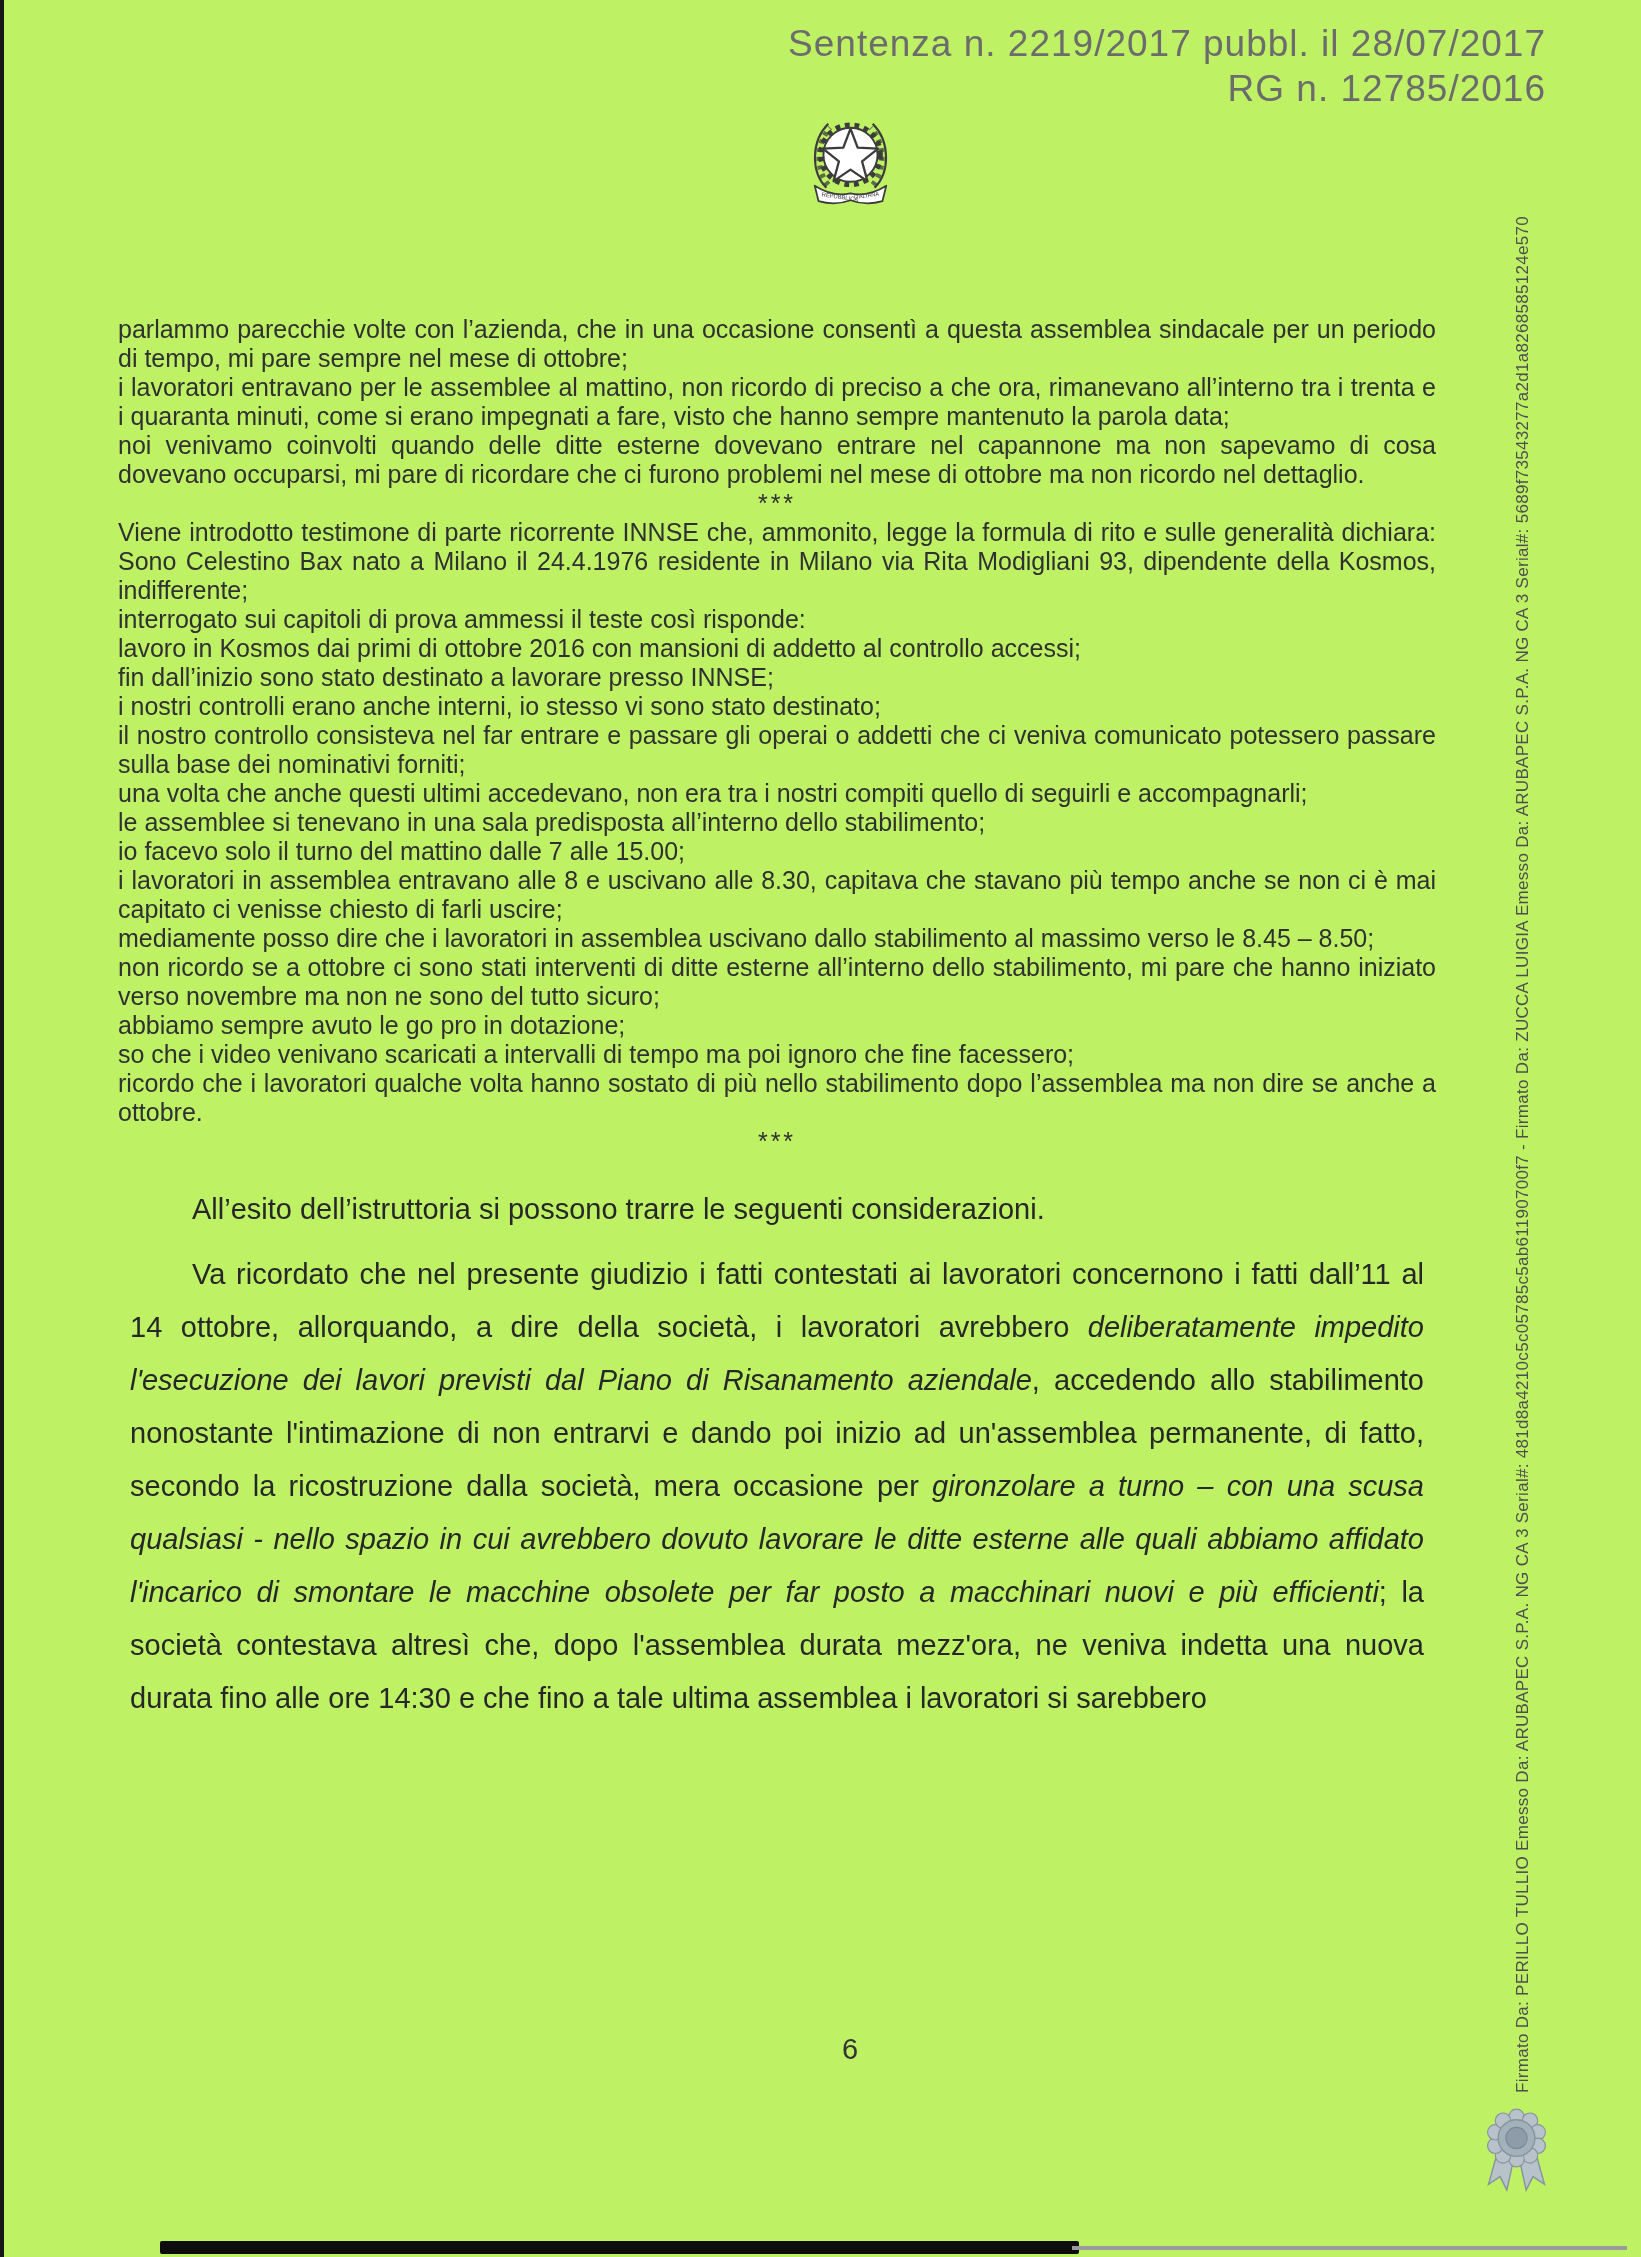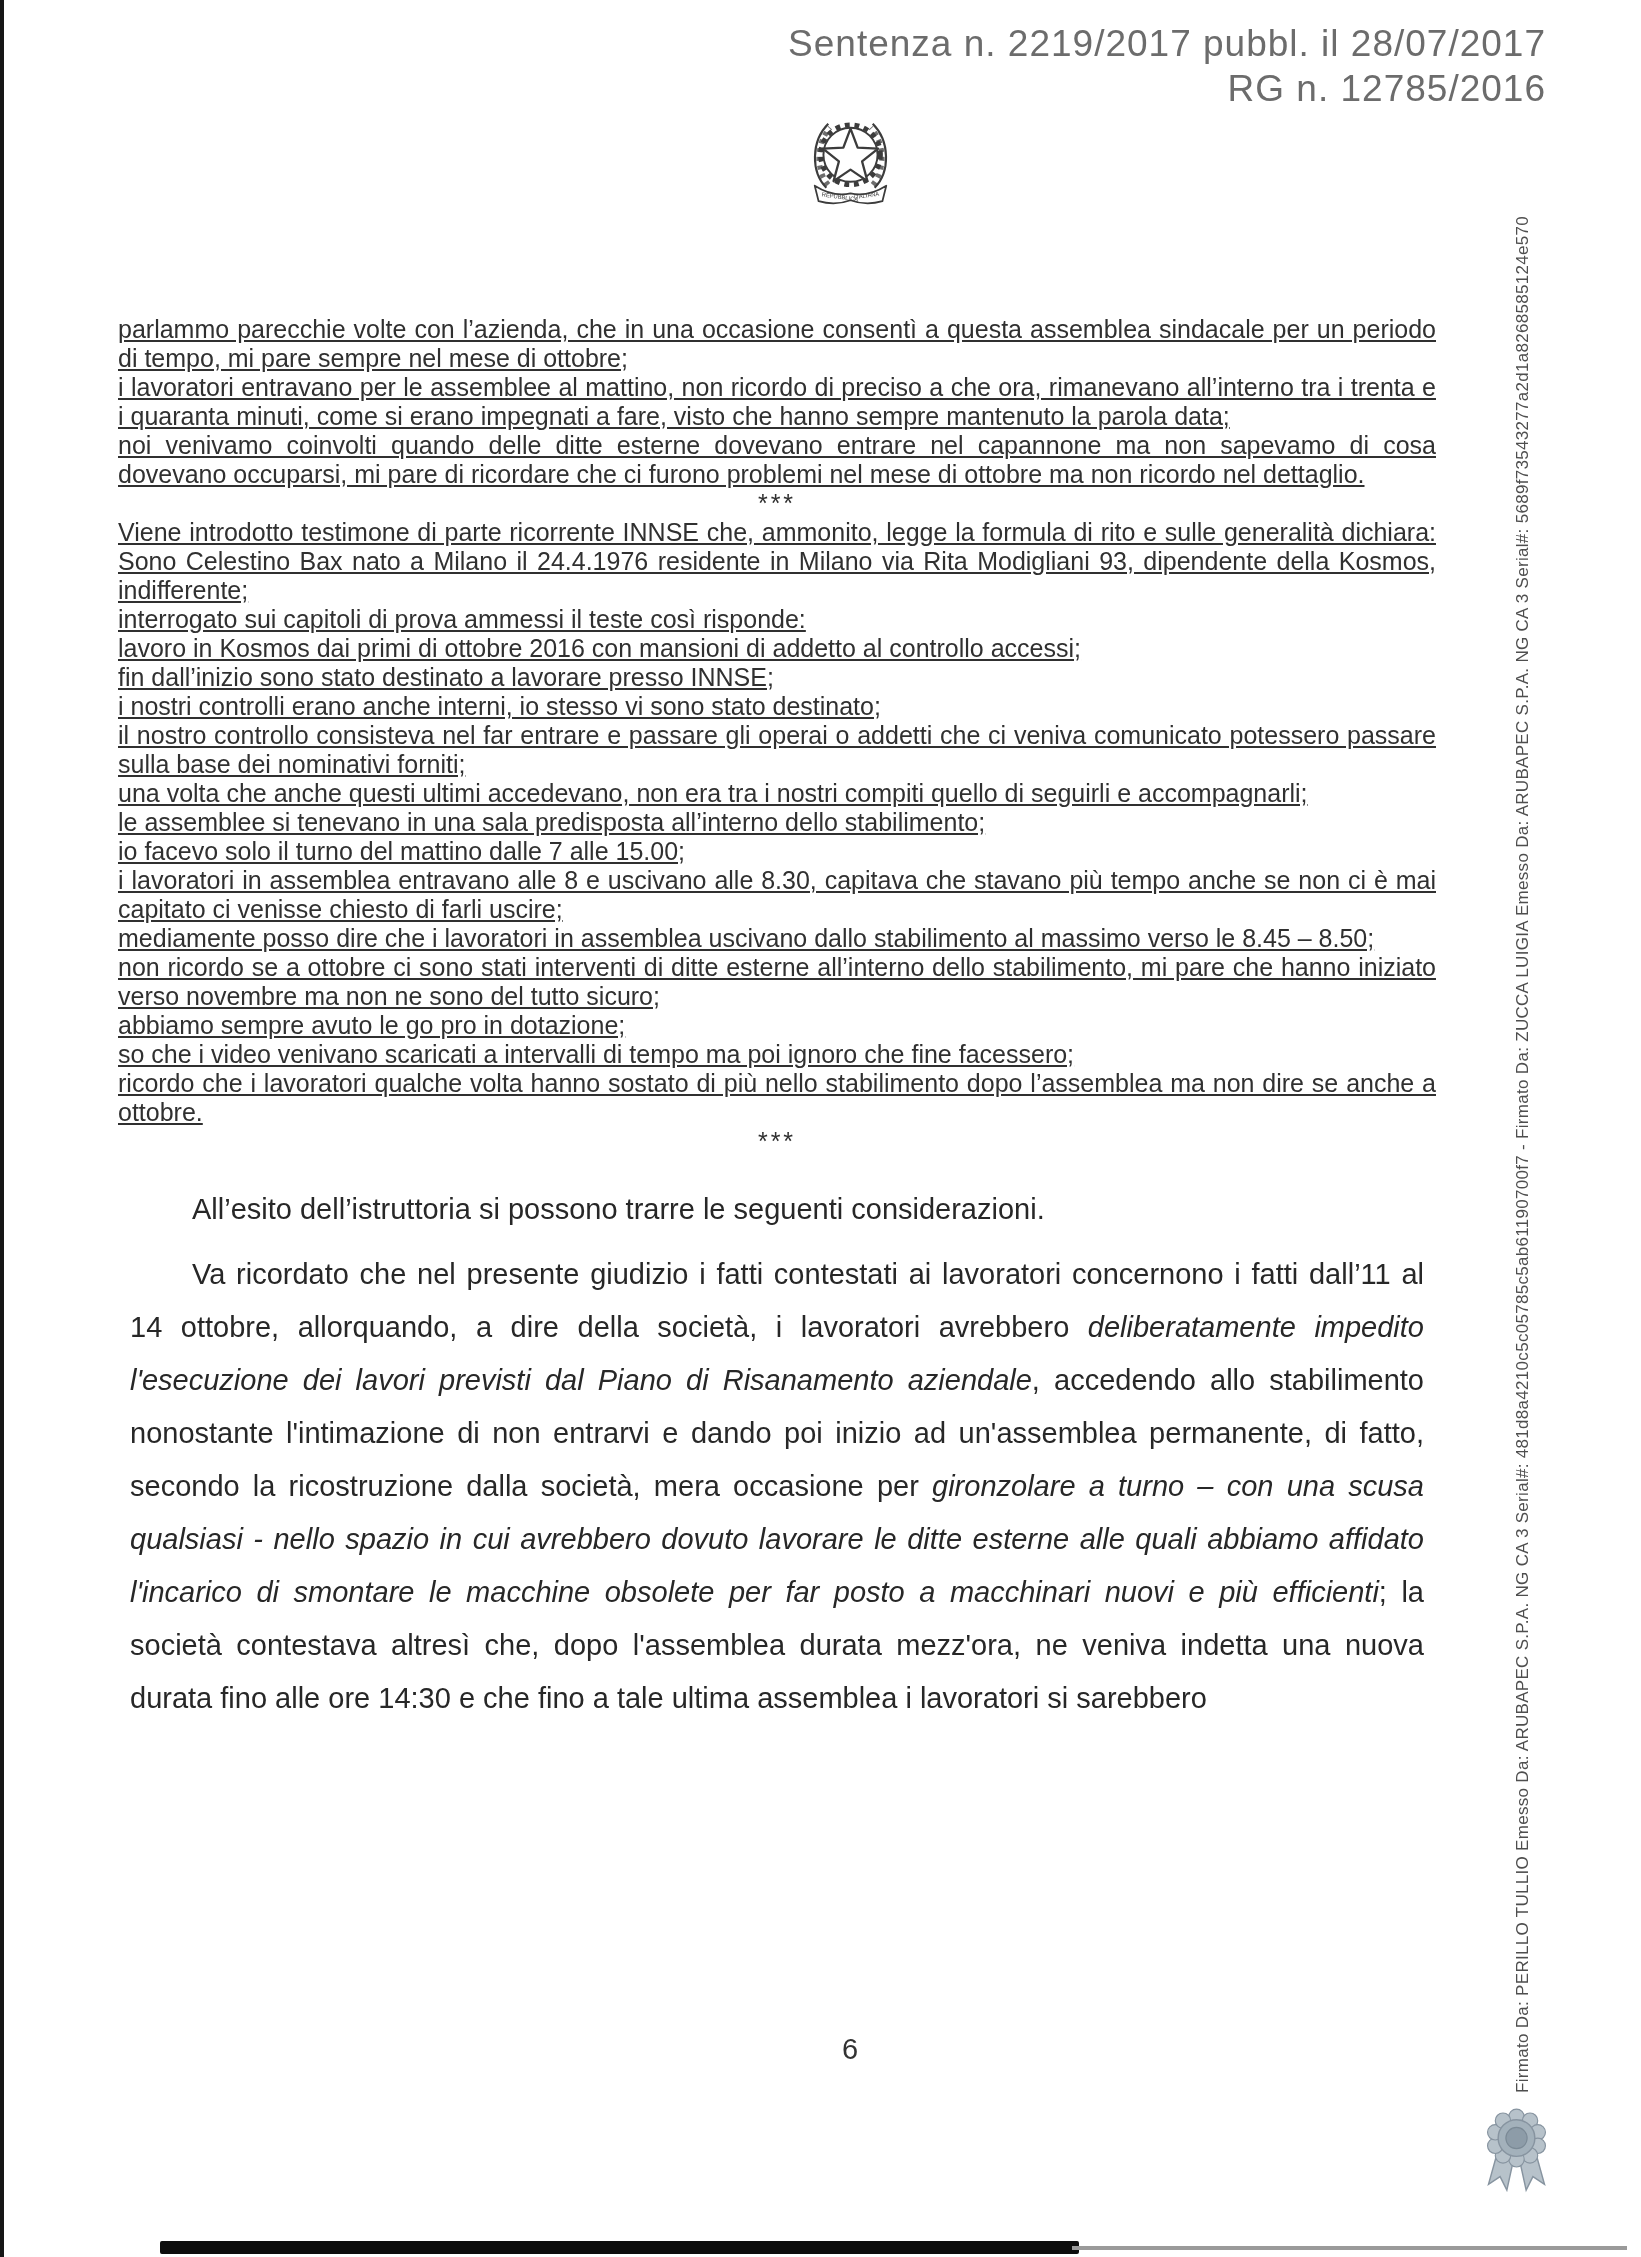--- a/index.html
+++ b/index.html
@@ -1,40 +1,40 @@
 <!DOCTYPE html>
 <html><head>
 <meta charset="utf-8">
 <style>
   html,body { margin:0; padding:0; background:#e8e8e8; }
   .page {
     position:relative;
     width:1641px; height:2257px;
     margin:0 auto;
-    background:#ffffff;
+    background:#bef264;
     overflow:hidden;
     font-family:"Liberation Sans", sans-serif;
     color:#2f2f2f;
   }
 
   
   .edge-line-left { position:absolute; left:0; top:0; width:3.9px; height:2257px; background:#161616; }
   .bottom-bar   { position:absolute; left:160px; top:2241px; width:919px; height:12.6px; background:#0d0d0d; border-radius:1.9px; }
   .bottom-line  { position:absolute; left:1072px; top:2246px; width:555px; height:3.9px; background:#9a9a9a; }
 
   
   .header { position:absolute; top:21px; right:95px; text-align:right;
             font-size:37px; line-height:45px; color:#6c6c6c; letter-spacing:1px; }
 
   
   .emblem { position:absolute; left:807px; top:114px; width:87px; height:97px; }
 
   
   .content { position:absolute; left:118px; top:315px; width:1318px; }
-  .t-para { margin:0; font-size:25px; line-height:29px; text-align:justify; color:#303030;text-decoration:underline; }
+  .t-para { margin:0; font-size:25px; line-height:29px; text-align:justify; color:#303030; }
   .sep    { margin:0; font-size:25px; line-height:29px; text-align:center; letter-spacing:2.9px; color:#303030; }
   .considerations { margin-top:27px; }
   .c-para { margin:12px; font-size:29px; line-height:53px; text-align:justify;
             text-indent:62px; color:#272727; }
   .c-para em { font-style:italic; }
 
   
   .page-number { position:absolute; left:792px; top:2033px; width:116px;
                  text-align:center; font-size:29px; color:#333; }
 

